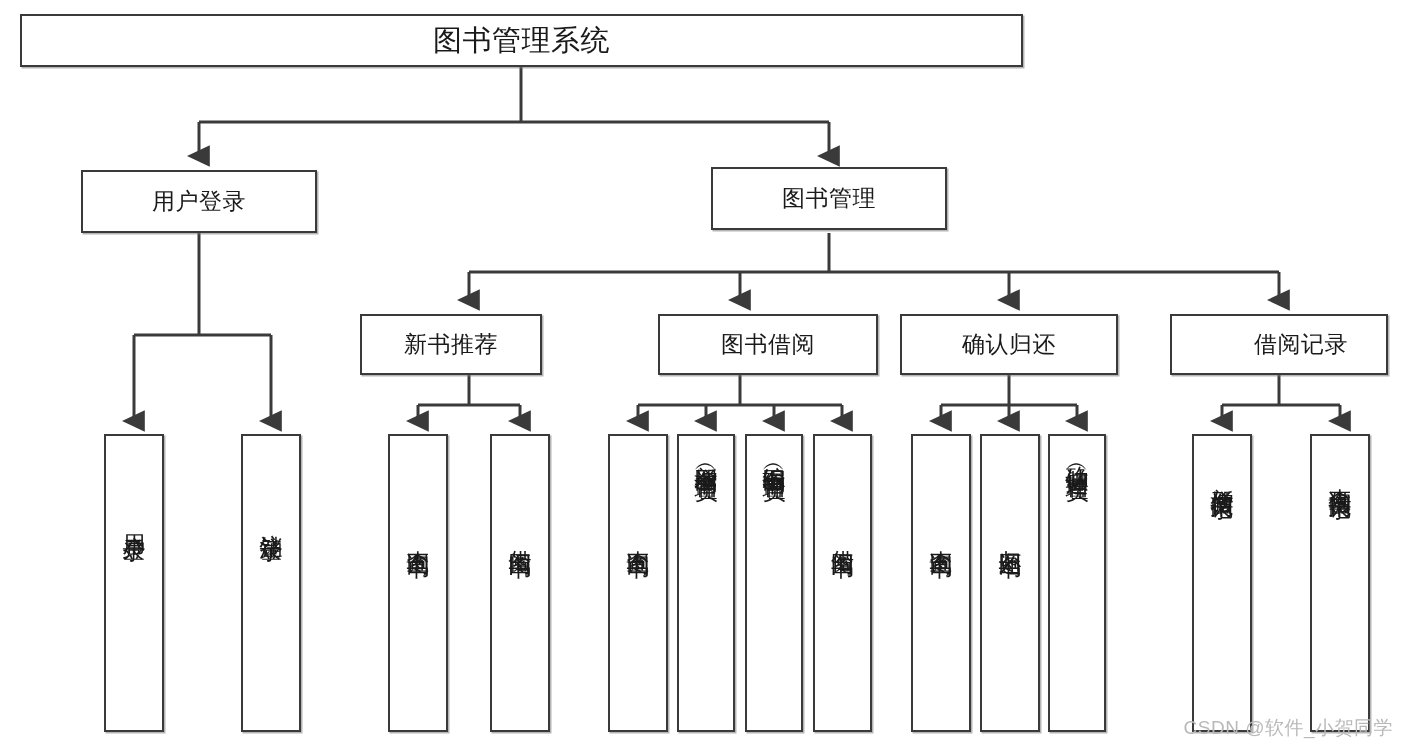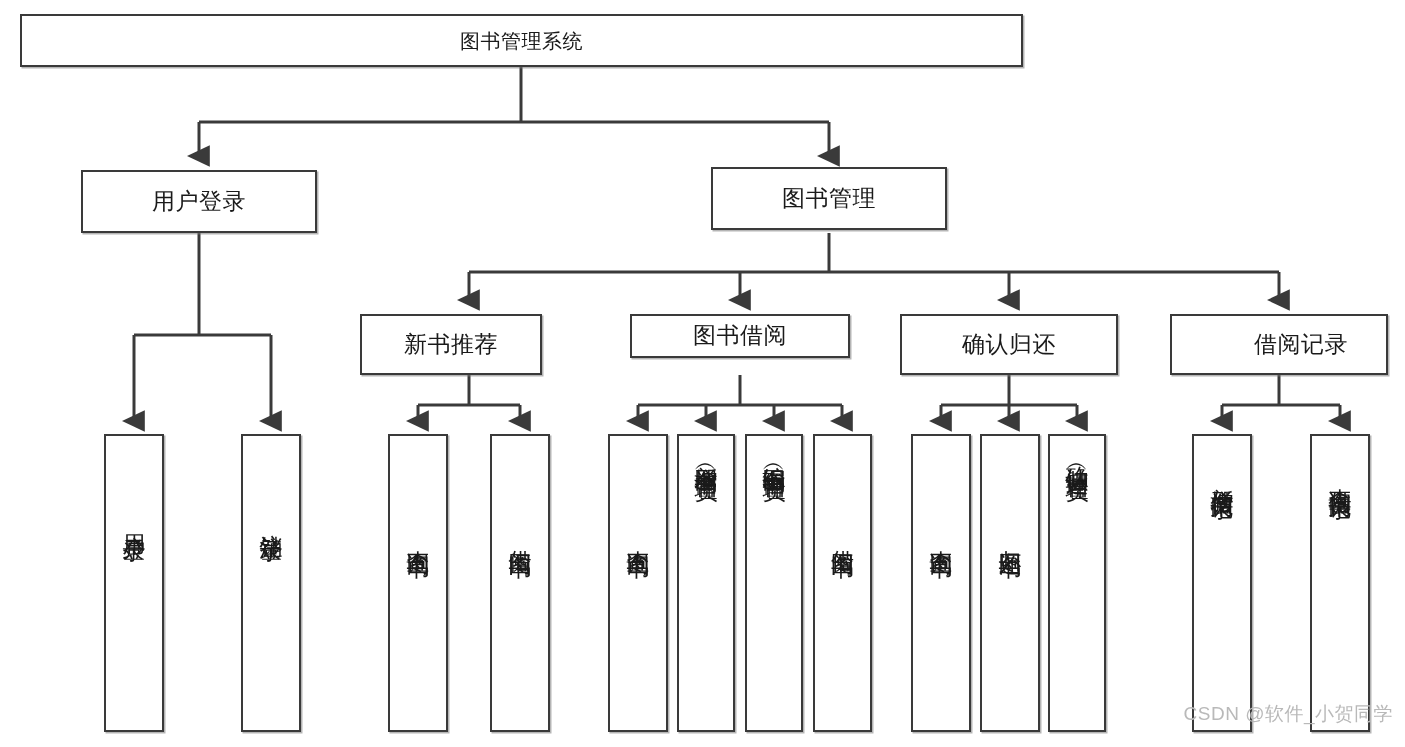--- a/index.html
+++ b/index.html
@@ -41,21 +41,21 @@
     color: #1a1a1a;
     letter-spacing: 0.5px;
     white-space: nowrap;
   }
   
   .node.horiz .node-label {
     font-size: 23px;
     line-height: 1.1;
   }
   .node.root .node-label {
-    font-size: 20px;
+    font-size: 29px;
   }
   
   .node.vert {
     align-items: flex-start;
     justify-content: center;
     padding-top: 8px;
   }
   .node.vert .node-label {
     writing-mode: vertical-rl;
     text-orientation: upright;
@@ -73,21 +73,21 @@
   }
   .node.vert.top .node-label {
     margin-top: 4px;
   }
   .node.vert.upper .node-label {
     margin-top: 26px;
   }
   #watermark {
     position: absolute;
     right: 12px;
-    bottom: 20px;
+    bottom: 6px;
     font-size: 19px;
     color: #b9b9b9;
     letter-spacing: 0.5px;
     white-space: nowrap;
     user-select: none;
   }
 </style>
 </head>
 <body>
 
@@ -153,21 +153,21 @@
   <div class="node horiz" style="left:81px; top:170px; width:236px; height:63px;">
     <span class="node-label">用户登录</span>
   </div>
   <div class="node horiz" style="left:711px; top:167px; width:236px; height:63px;">
     <span class="node-label">图书管理</span>
   </div>
 
   <div class="node horiz" style="left:360px; top:314px; width:182px; height:61px;">
     <span class="node-label">新书推荐</span>
   </div>
-  <div class="node horiz" style="left:630px; top:314px; width:220px; height:44px;">
+  <div class="node horiz" style="left:658px; top:314px; width:220px; height:61px;">
     <span class="node-label">图书借阅</span>
   </div>
   <div class="node horiz" style="left:900px; top:314px; width:218px; height:61px;">
     <span class="node-label">确认归还</span>
   </div>
   <div class="node horiz" style="left:1170px; top:314px; width:218px; height:61px;padding-left:44px;">
     <span class="node-label">借阅记录</span>
   </div>
 
   <div class="node vert mid" style="left:104px; top:434px; width:60px; height:298px;">

